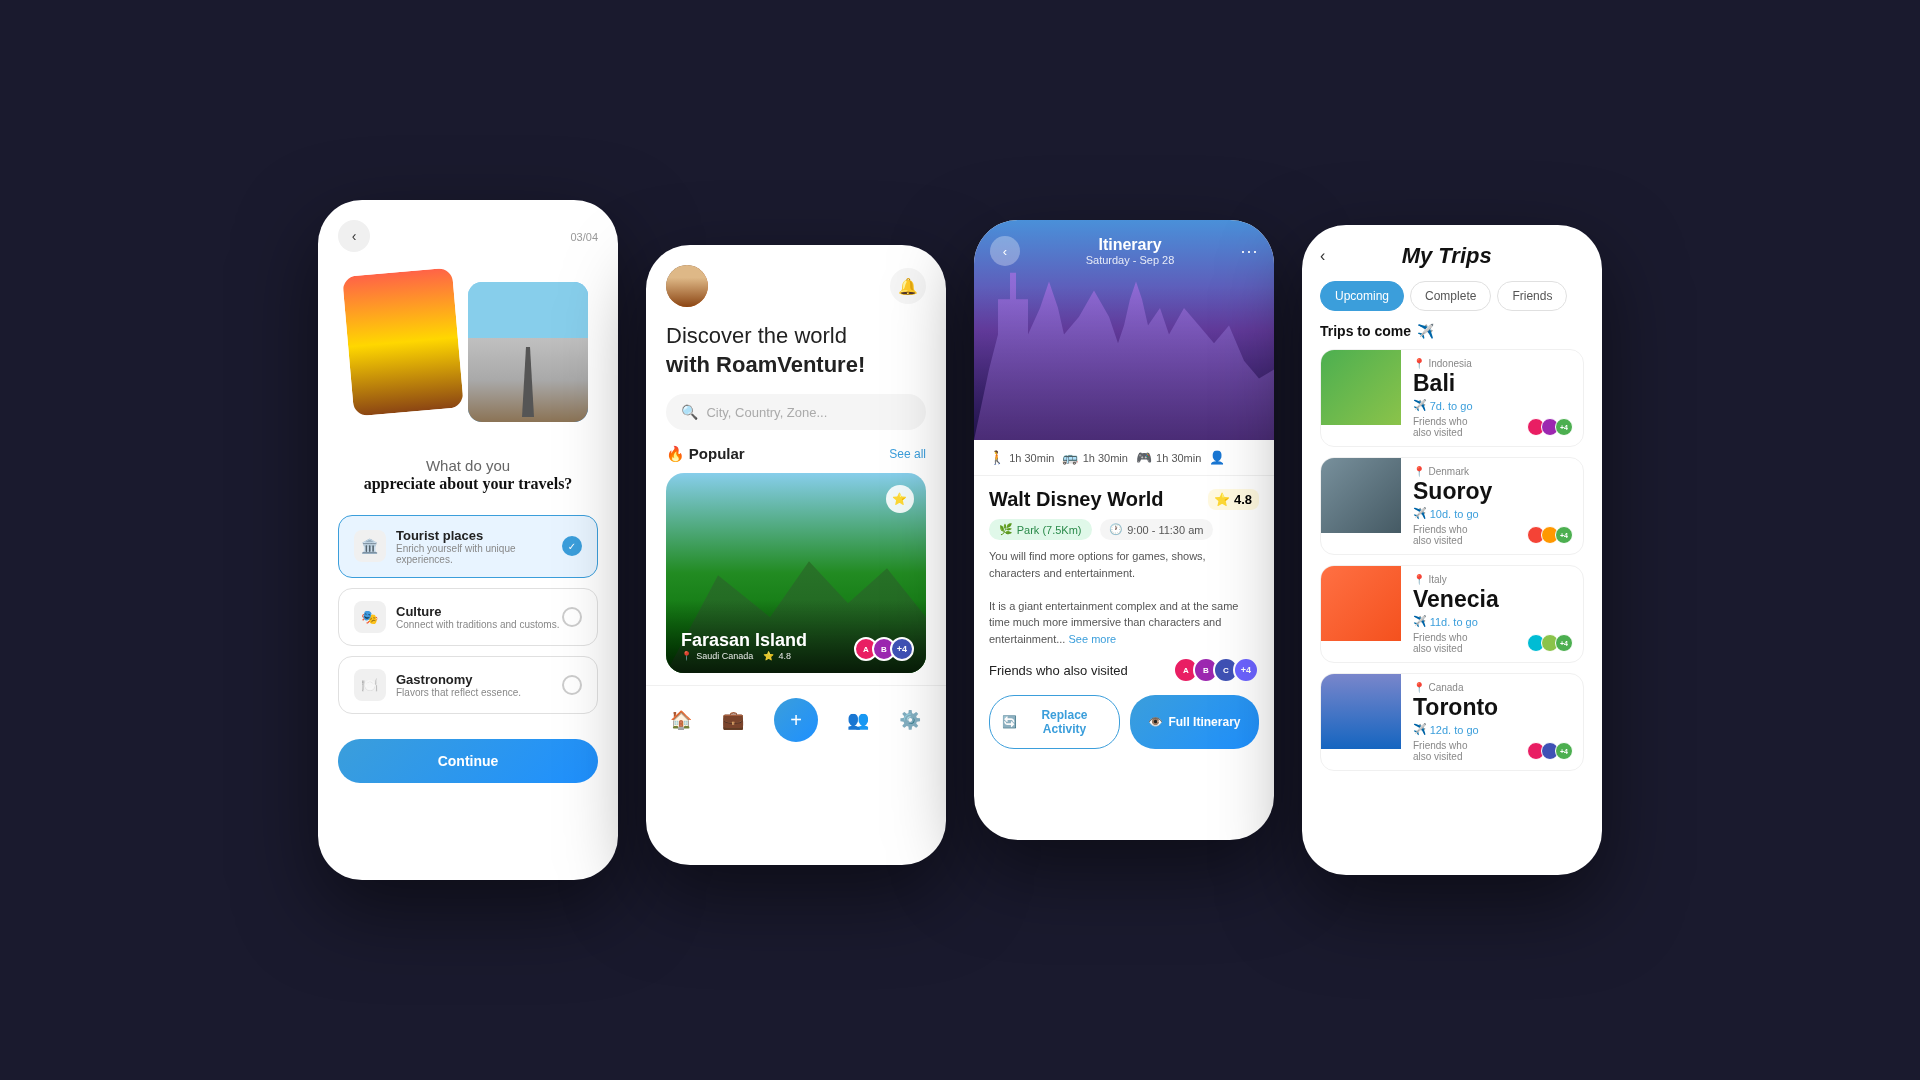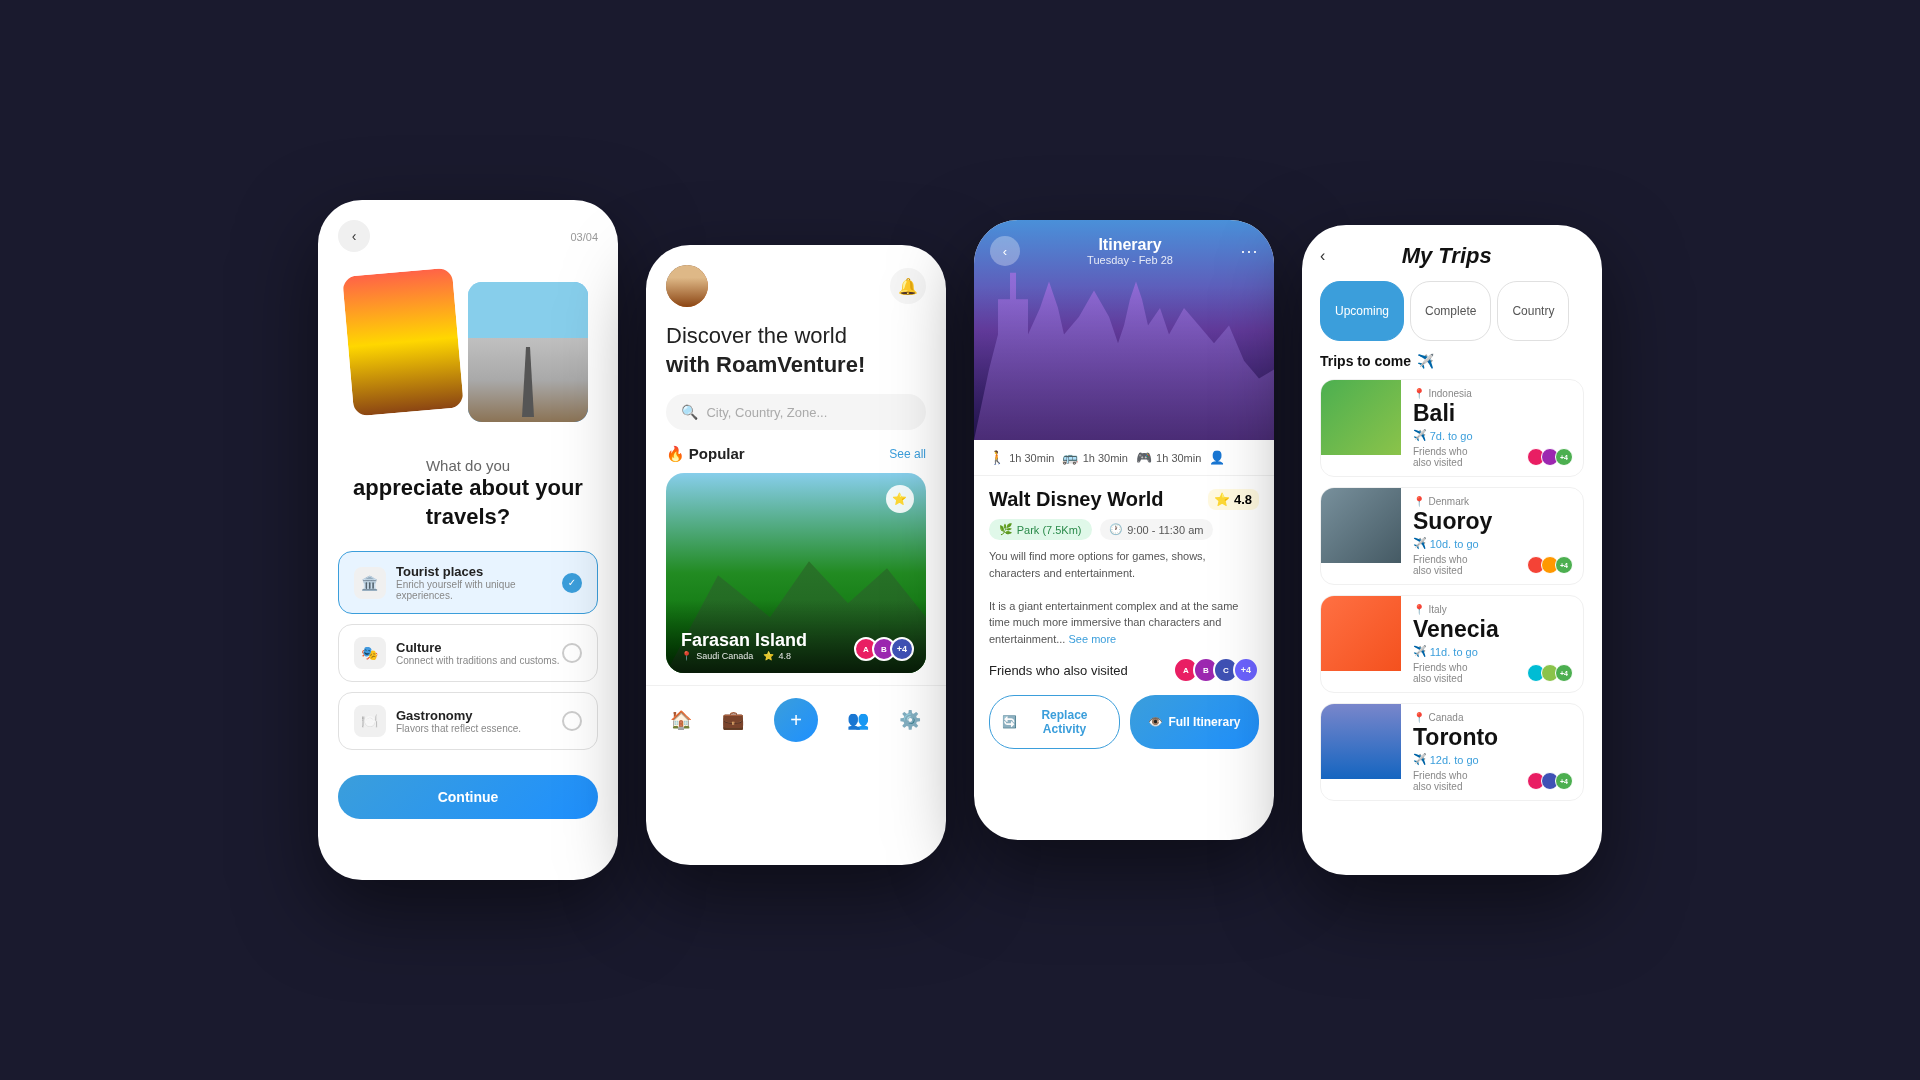--- a/index.html
+++ b/index.html
@@ -110,21 +110,21 @@
     }
     .market-img {
       width: 100%; height: 100%;
       background: linear-gradient(180deg, #FF6347 0%, #FFD700 50%, #8B4513 100%);
     }
     .p1-question {
       text-align: center;
       padding: 15px 25px 10px;
     }
     .p1-question-light { font-size: 15px; color: #666; font-weight: 400; }
-    .p1-question-bold { font-size: 22px; color: #111; font-weight: 700; line-height: 1.3; }
+    .p1-question-bold { font-size: 16px; color: #111; font-weight: 700; line-height: 1.3; font-family: Liberation Serif, serif; }
     .p1-options { padding: 10px 20px; display: flex; flex-direction: column; gap: 10px; }
     .p1-option {
       display: flex; align-items: center;
       padding: 12px 15px;
       border-radius: 14px;
       border: 1.5px solid #e0e0e0;
       cursor: pointer;
     }
     .p1-option.selected { background: #e8f4ff; border-color: #3B9EDB; }
     .p1-option-icon {
@@ -379,21 +379,21 @@
       display: flex; align-items: center;
       padding: 18px 18px 12px;
     }
     .p4-back { font-size: 16px; color: #333; cursor: pointer; margin-right: auto; }
     .p4-title { font-size: 22px; font-weight: 700; color: #111; flex: 1; text-align: center; margin-right: 16px; font-style: italic; }
     .p4-tabs {
       display: flex; gap: 6px;
       padding: 0 18px 12px;
     }
     .p4-tab {
-      padding: 22px 14px;
+      padding: 7px 14px;
       border-radius: 20px;
       font-size: 12px;
       cursor: pointer;
       border: 1.5px solid #e0e0e0;
       color: #555;
       background: white;
     }
     .p4-tab.active {
       background: #3B9EDB;
       color: white;
@@ -567,21 +567,21 @@
   </div>
 
   <div class="phone phone3">
     <div class="p3-hero">
       <div class="p3-castle"></div>
       <div class="p3-hero-overlay"></div>
       <div class="p3-hero-header">
         <div class="p3-back">‹</div>
         <div class="p3-title-center">
           <div class="p3-title-main">Itinerary</div>
-          <div class="p3-title-sub">Tuesday - Feb 28</div>
+          <div class="p3-title-sub">Saturday - Sep 28</div>
         </div>
         <div class="p3-more">···</div>
       </div>
     </div>
 
     <div class="p3-activity-strip">
       <div class="p3-activity-item">
         <span class="p3-activity-icon">🚶</span>
         <span>1h 30min</span>
       </div>
@@ -650,21 +650,21 @@
 
   <div class="phone phone4">
     <div class="p4-header">
       <span class="p4-back">‹</span>
       <div class="p4-title">My Trips</div>
     </div>
 
     <div class="p4-tabs">
       <div class="p4-tab active">Upcoming</div>
       <div class="p4-tab">Complete</div>
-      <div class="p4-tab">Country</div>
+      <div class="p4-tab">Friends</div>
     </div>
 
     <div class="p4-section-title">
       <span>Trips to come</span>
       <span>✈️</span>
     </div>
 
     <div class="p4-trips">
 
       <div class="p4-trip-card">

